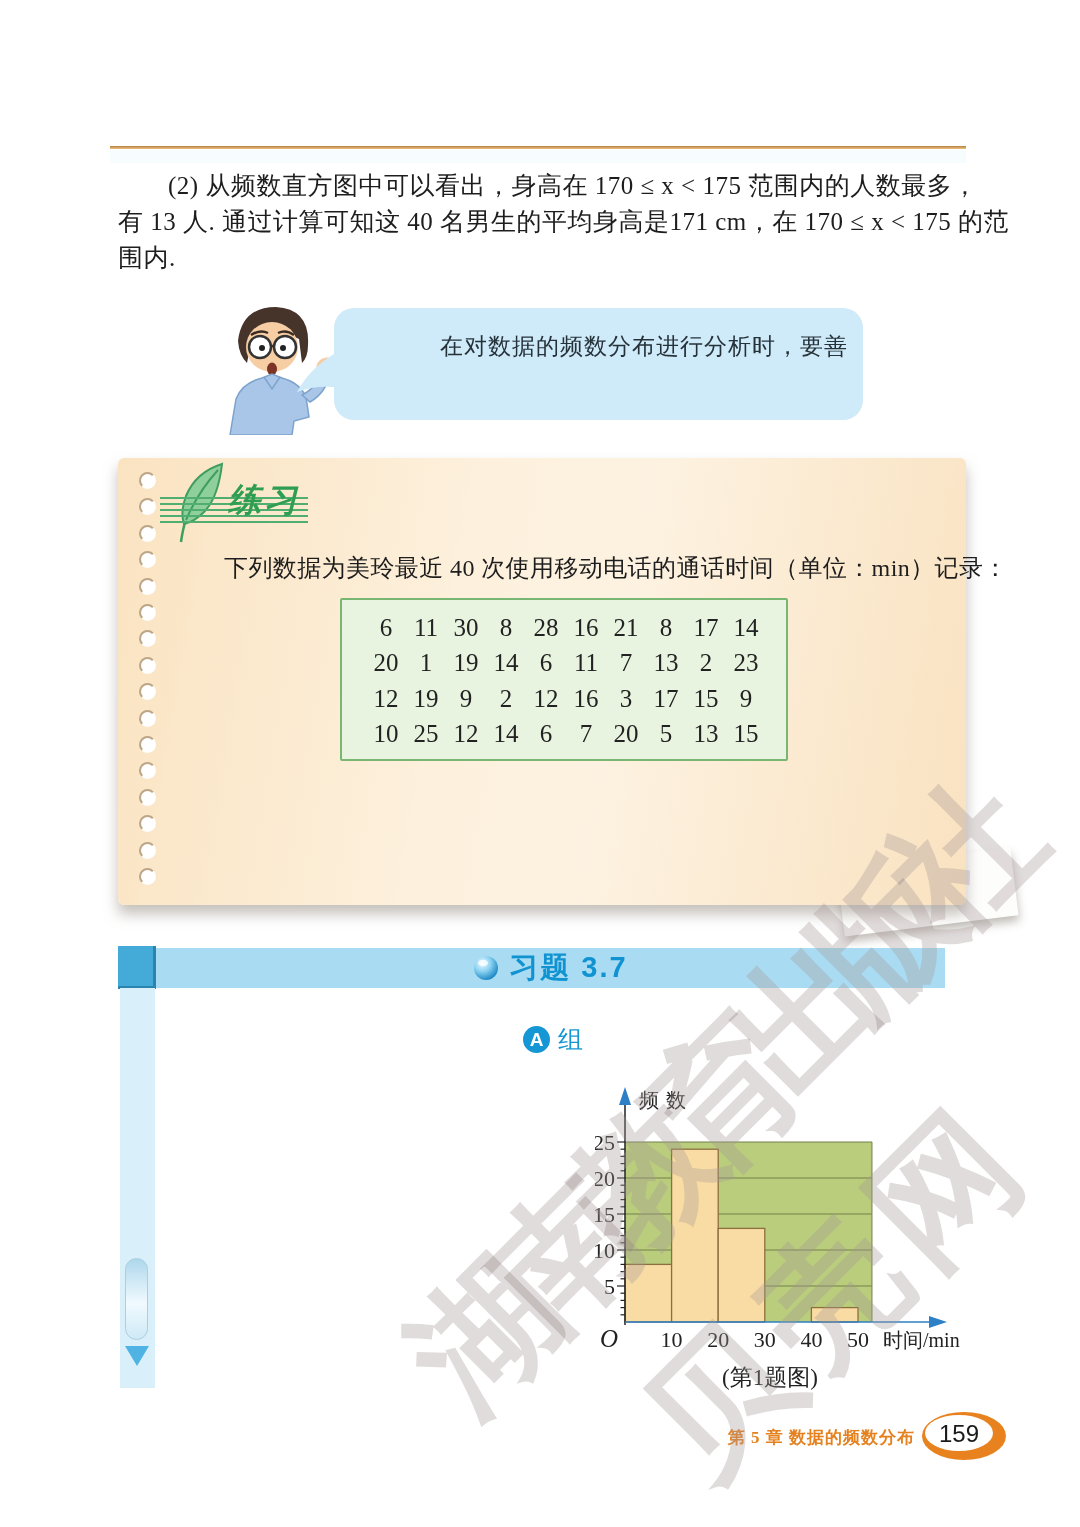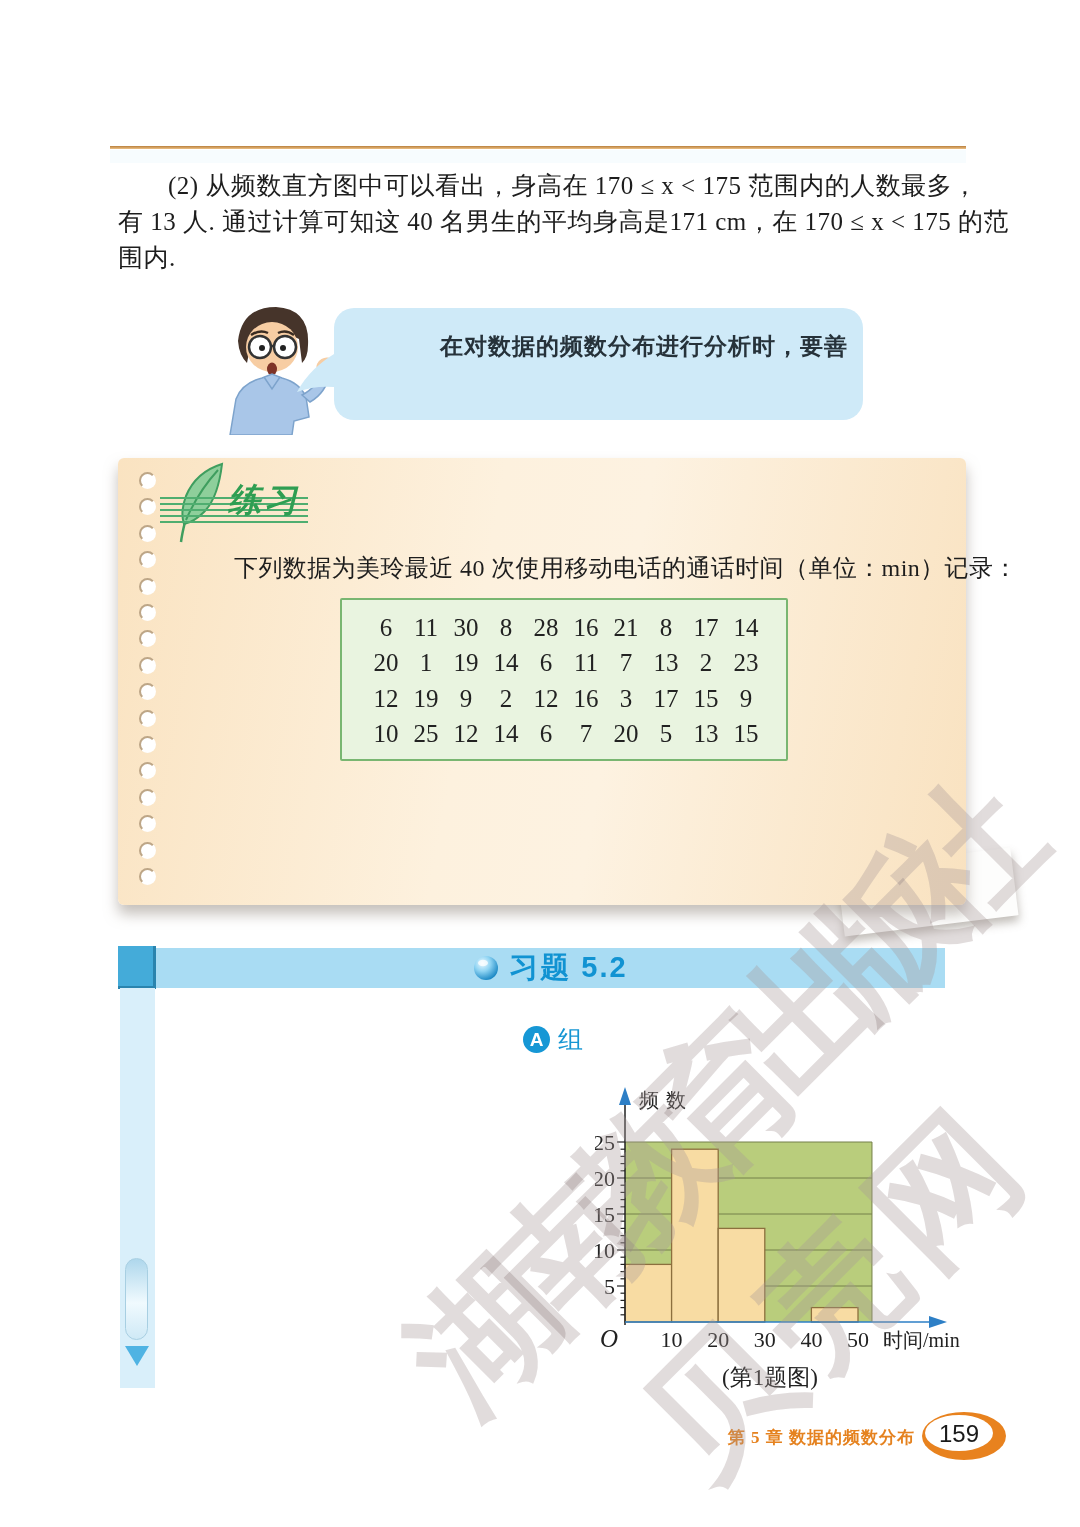--- a/index.html
+++ b/index.html
@@ -11,36 +11,36 @@
   .top-tint{position:absolute;left:110px;top:150px;width:856px;height:13px;background:#f2fafd;opacity:.65;}
   
   .para2{position:absolute;left:118px;top:168px;width:846px;font-size:25px;line-height:36px;letter-spacing:.5px;}
   .para2 .line{white-space:nowrap;}
   .para2 .line.indent{padding-left:50px;}
   
   .teacher{position:absolute;left:216px;top:299px;width:116px;height:136px;}
   .bubble{position:absolute;left:334px;top:308px;width:529px;height:112px;background:#cfeaf8;border-radius:20px;}
   .bubble-tail{position:absolute;left:293px;top:344px;width:48px;height:56px;}
   .bubble-text{position:absolute;left:398px;top:326px;width:470px;font-size:23px;line-height:41px;letter-spacing:1px;color:#26323a;}
-  .bubble-text .line{white-space:nowrap;font-weight:bold;}
+  .bubble-text .line{white-space:nowrap;}
   .bubble-text .line.indent{padding-left:42px;}
   
   .panel-sheet{position:absolute;left:840px;top:858px;width:175px;height:68px;background:#fdfdfc;
                box-shadow:0 6px 10px rgba(120,110,100,.45);transform:rotate(-7deg);}
   .panel{position:absolute;left:118px;top:458px;width:848px;height:447px;border-radius:6px;
          background:linear-gradient(100deg,#fae3c1 0%,#fdf1de 42%,#fdf2e1 58%,#f9e2c0 100%);
          box-shadow:0 9px 14px rgba(140,130,120,.5);}
   .hole{position:absolute;width:13px;height:13px;border-radius:50%;background:#ffffff;
         border:2px solid transparent;border-top-color:#bda687;border-left-color:#bda687;}
   .feather{position:absolute;left:172px;top:462px;width:60px;height:82px;}
   .hlines{position:absolute;left:160px;top:497px;width:148px;height:30px;}
   .hline{height:2px;background:#4fae70;margin-bottom:4px;}
   .practice-title{position:absolute;left:228px;top:478px;font-size:33px;font-weight:bold;font-style:italic;
                   color:#2f9e52;letter-spacing:3px;font-family:"Liberation Serif",serif;}
-  .practice-intro{position:absolute;left:234px;top:552px;font-size:24px;white-space:nowrap;letter-spacing:.4px;}
+  .practice-intro{position:absolute;left:224px;top:552px;font-size:24px;white-space:nowrap;letter-spacing:.4px;}
   .data-table{position:absolute;left:340px;top:598px;width:448px;height:163px;background:#e9f4e0;
               border:2px solid #79b671;border-radius:2px;box-sizing:border-box;padding-top:10px;}
   .data-row{display:flex;height:35.5px;align-items:center;padding:0 18px 0 24px;}
   .data-cell{width:40px;text-align:center;font-size:25px;color:#222;}
   .questions{position:absolute;left:155px;top:766px;width:800px;font-size:25px;line-height:36px;letter-spacing:.4px;}
   .questions .line{white-space:nowrap;}
   .questions .line.indent{padding-left:27px;}
   
   .banner-square{position:absolute;left:118px;top:946px;width:38px;height:43px;background:#44abd9;
                  border-right:3px solid #2a84ae;border-bottom:3px solid #2a84ae;box-sizing:border-box;}
@@ -206,21 +206,21 @@
       <defs>
         <radialGradient id="gg" cx="35%" cy="30%" r="75%">
           <stop offset="0%" stop-color="#eaf8ff"></stop>
             <stop offset="45%" stop-color="#8fd4f3"></stop>
             <stop offset="100%" stop-color="#1584c2"></stop>
         </radialGradient>
       </defs>
       <circle cx="13" cy="13" r="12" fill="url(#gg)"></circle>
       <ellipse cx="10" cy="8" rx="5" ry="3.2" fill="#ffffff" opacity="0.75"></ellipse>
     </svg>
-    <span class="banner-title">习题 5.2</span>
+    <span class="banner-title">习题 3.7</span>
   </div>
   <div class="left-strip">
     <div class="strip-capsule"></div>
     <div class="strip-triangle"></div>
   </div>
 
   <div class="group-a">
     <span class="group-circle">A</span>
     <span class="group-suffix">组</span>
   </div>

